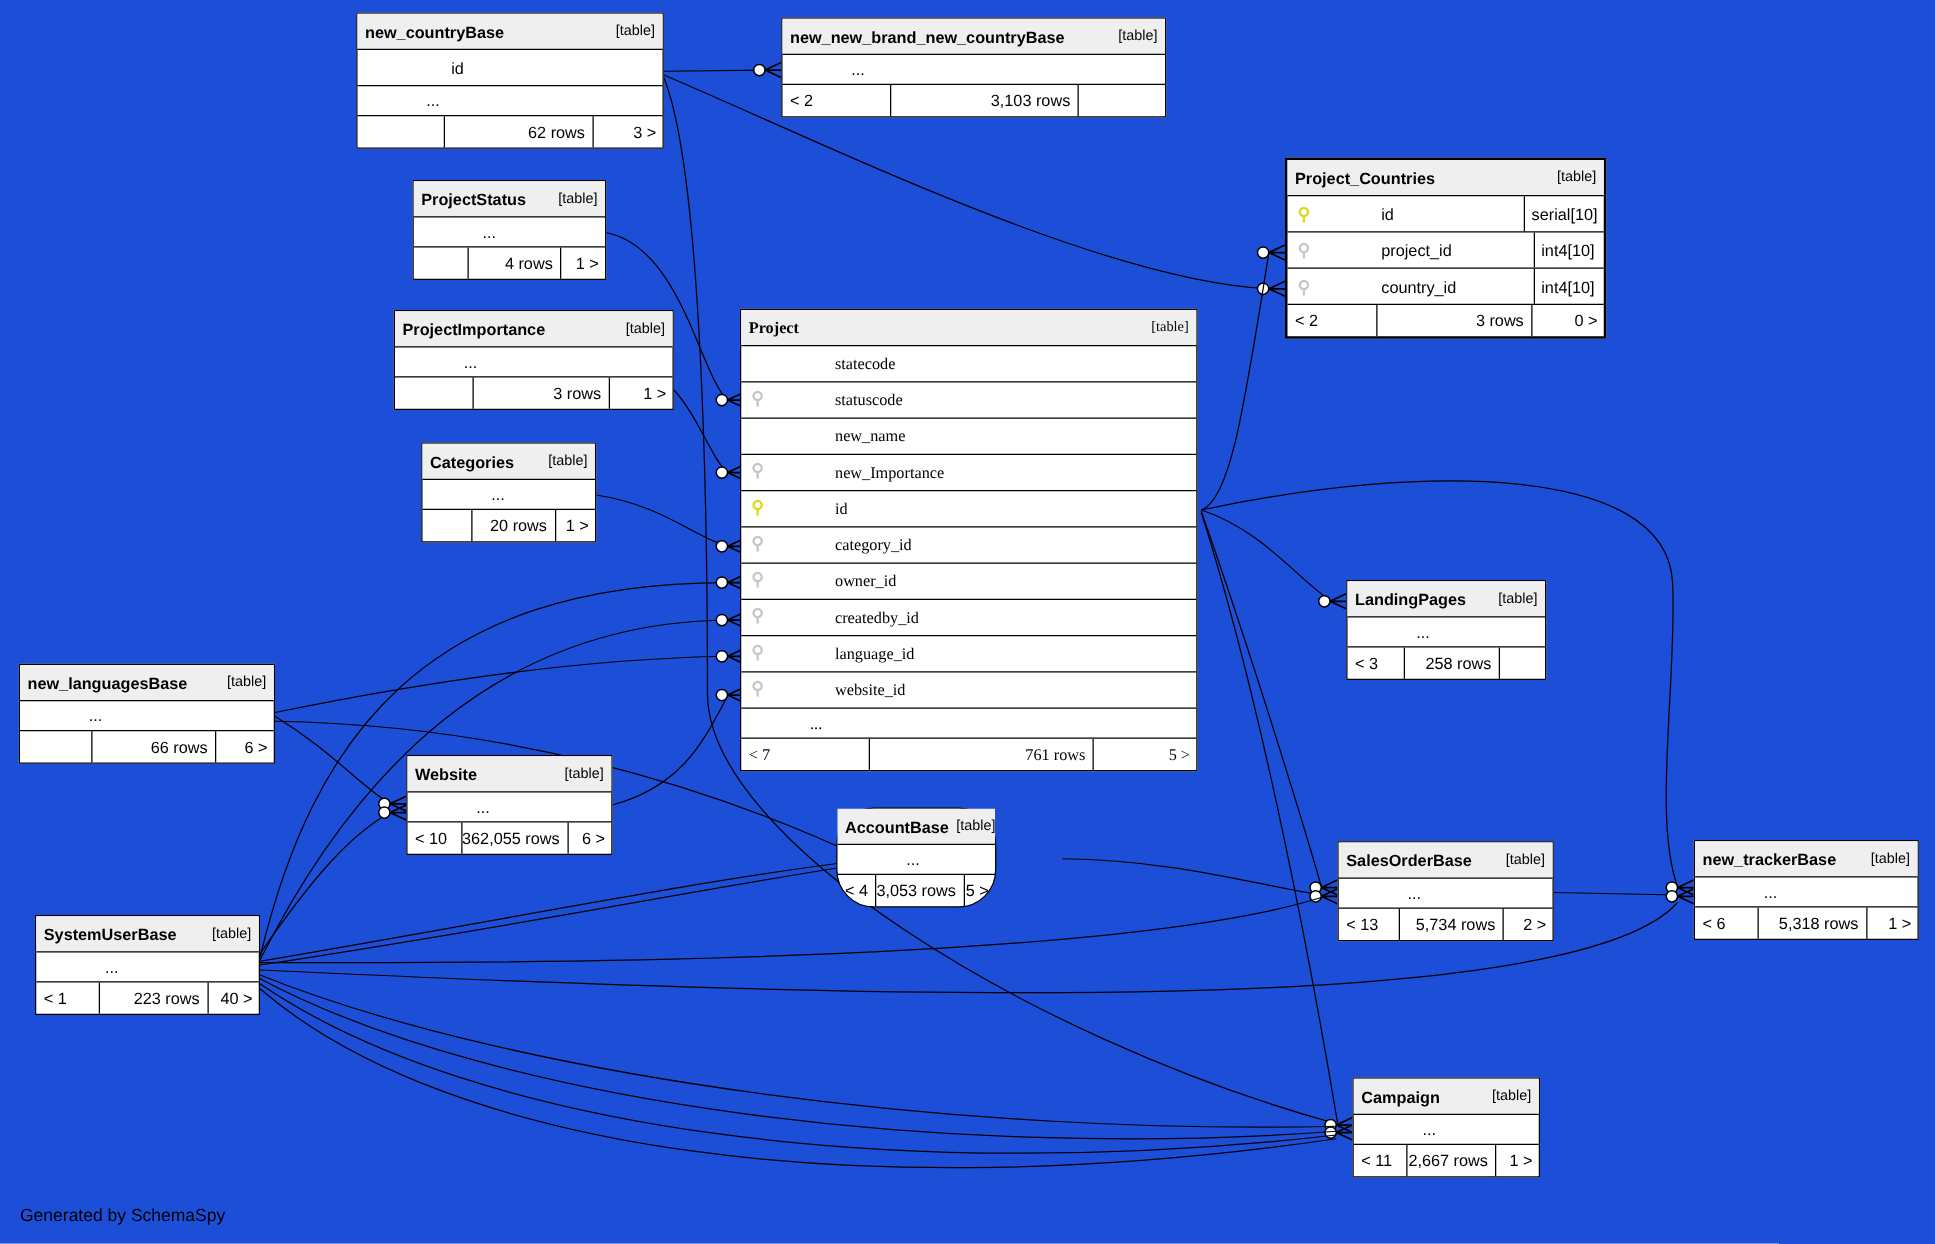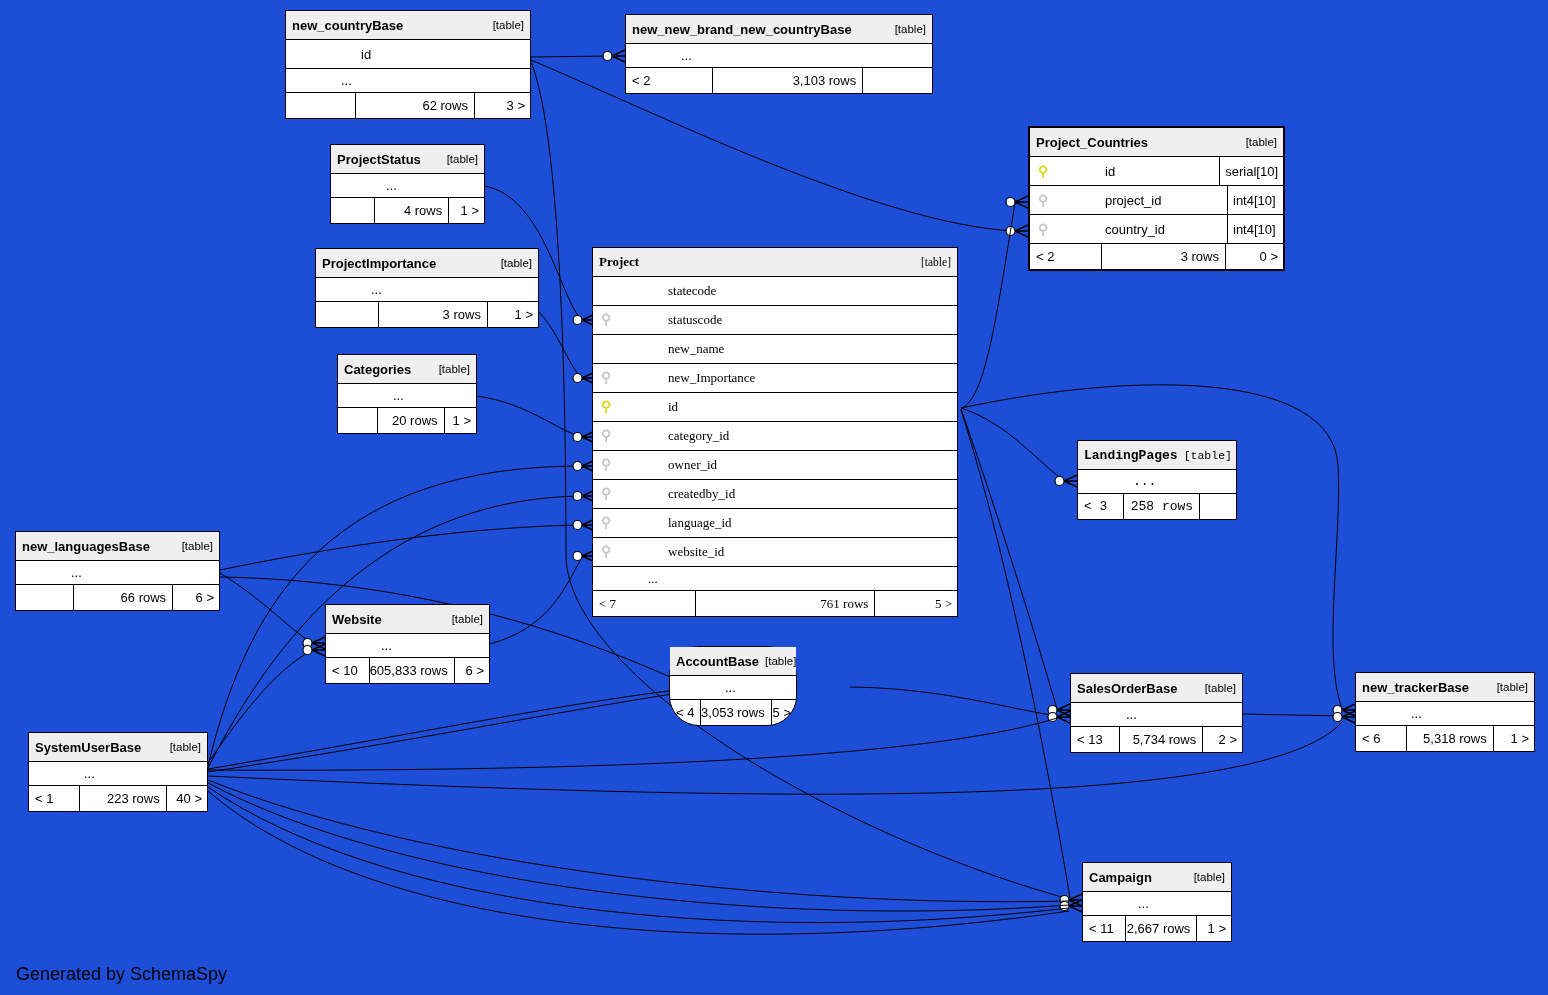--- a/index.html
+++ b/index.html
@@ -23,21 +23,21 @@
               font-size:14px;line-height:1;}
   .key-glyph{font-weight:bold;}
   .r-name{white-space:nowrap;margin-left:47px;}
   .r-type{margin-left:auto;align-self:stretch;display:flex;align-items:center;
           border-left:1px solid #000;padding:0 5px;min-width:56px;box-sizing:border-box;}
   .t-footer{display:flex;height:26px;border-top:1px solid #000;box-sizing:border-box;}
   .t-footer span{display:flex;align-items:center;box-sizing:border-box;white-space:nowrap;}
   .f-left{flex:1 1 0;padding-left:6px;justify-content:flex-start;}
   .f-mid{flex:1.8 1 0;border-left:1px solid #000;padding-right:6px;justify-content:flex-end;}
   .f-right{flex:.8 1 0;border-left:1px solid #000;padding-right:5px;justify-content:flex-end;}
-  .gen-label{position:absolute;left:16px;top:964px;font-size:18px;color:#000;z-index:2;}
+  .gen-label{position:absolute;left:16px;top:964px;font-size:14px;color:#000;z-index:2;}
 </style>
 </head>
 <body>
 
 <div class="canvas">
   <svg id="edges-svg" width="1548" height="995" viewBox="0 0 1548 995">
       <path d="M 531 57 L 612 56" class="edge"></path>
       <path d="M 612 56 L 625 50 M 612 56 L 625 56 M 612 56 L 625 62" class="glyph-foot"></path>
       <circle cx="607.5" cy="56" r="4.5" class="glyph-circle"></circle>
       <path d="M 531 60 C 650 110 880 225 1015 231" class="edge"></path>
@@ -254,21 +254,21 @@
         </div>
         <div class="t-row ellipsis">
           <span class="r-name">...</span>
         </div>
         <div class="t-footer">
           <span class="f-left">&lt; 7</span>
           <span class="f-mid">761 rows</span>
           <span class="f-right">5 &gt;</span>
         </div>
       </div>
-      <div class="db-table" style="left: 1077px; top: 440px; width: 160px; font-family: Liberation Mono, monospace;">
+      <div class="db-table" style="left: 1077px; top: 464px; width: 160px;">
         <div class="t-header">
           <span class="t-name">LandingPages</span>
           <span class="t-tag">[table]</span>
         </div>
         <div class="t-row ellipsis">
           <span class="r-name">...</span>
         </div>
         <div class="t-footer">
           <span class="f-left">&lt; 3</span>
           <span class="f-mid">258 rows</span>
@@ -292,21 +292,21 @@
       <div class="db-table" style="left: 325px; top: 604px; width: 165px;">
         <div class="t-header">
           <span class="t-name">Website</span>
           <span class="t-tag">[table]</span>
         </div>
         <div class="t-row ellipsis">
           <span class="r-name">...</span>
         </div>
         <div class="t-footer">
           <span class="f-left">&lt; 10</span>
-          <span class="f-mid">605,833 rows</span>
+          <span class="f-mid">362,055 rows</span>
           <span class="f-right">6 &gt;</span>
         </div>
       </div>
       <div class="db-table" style="left: 669px; top: 646px; width: 128px; border-radius: 30px;">
         <div class="t-header">
           <span class="t-name">AccountBase</span>
           <span class="t-tag">[table]</span>
         </div>
         <div class="t-row ellipsis">
           <span class="r-name">...</span>

